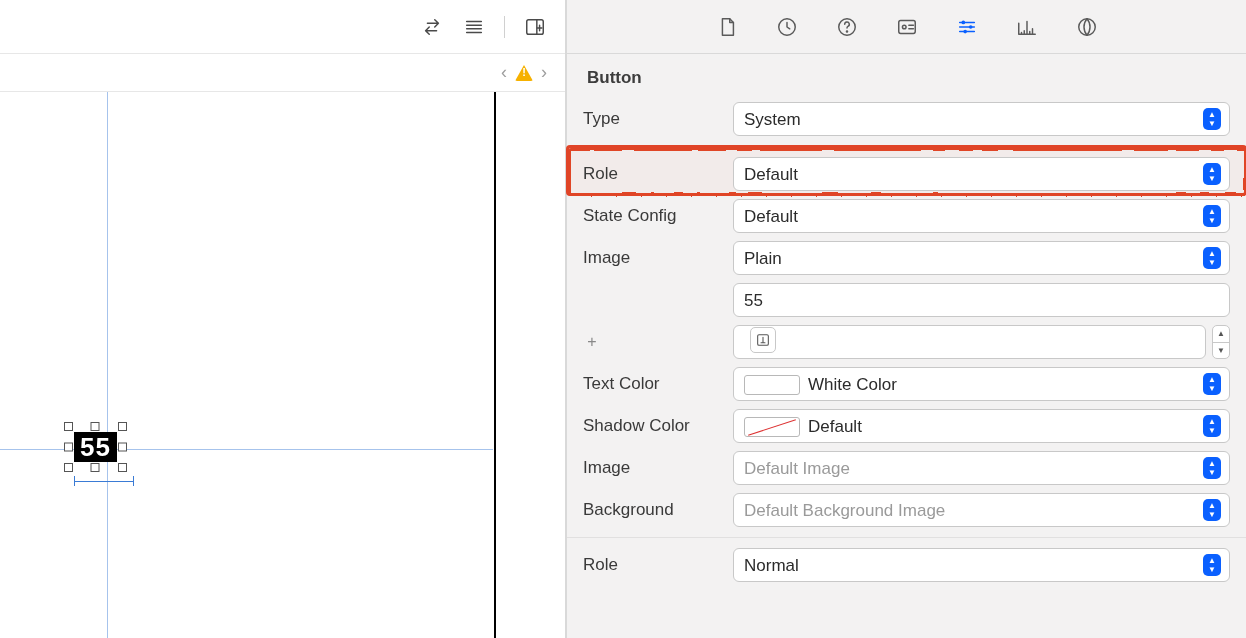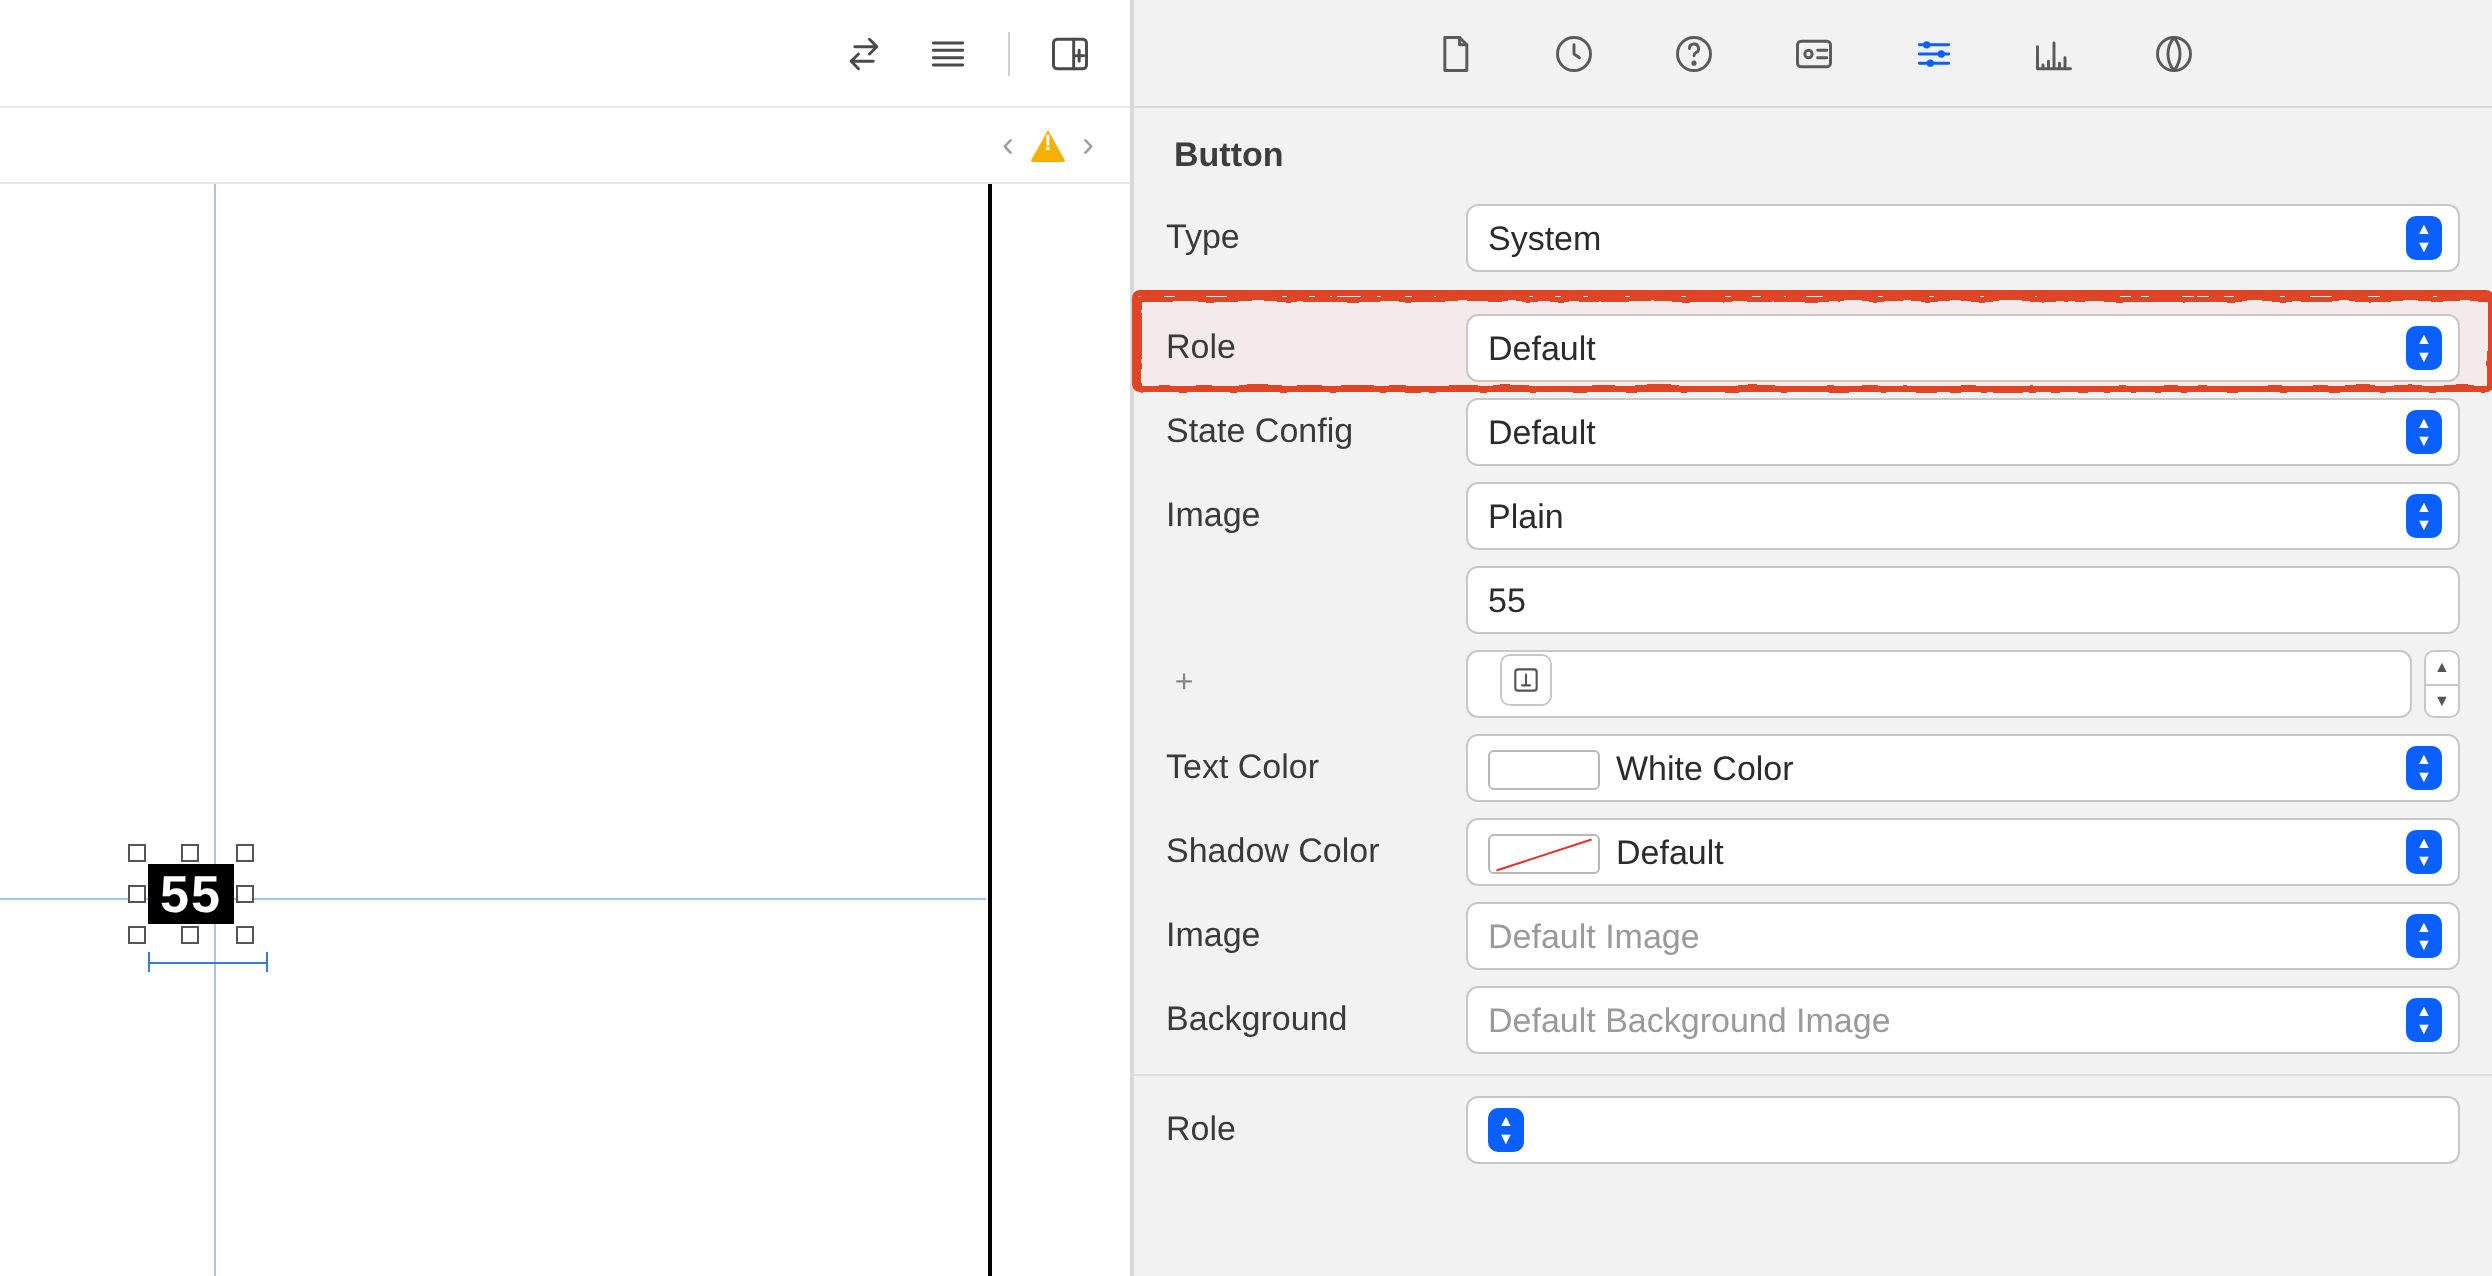--- a/index.html
+++ b/index.html
@@ -467,20 +467,21 @@
                 <span>▼</span>
               </div>
           </div>
         </div>
       </div>
 
       <div class="row sep">
         <div class="label">Role</div>
         <div class="ctrl">
           <div class="select">
+            <span class="val">Normal</span>
             <div class="blue-updown">
                 <span>▲</span>
                 <span>▼</span>
               </div>
           </div>
         </div>
       </div>
     </div>
   </div>
 </div>

